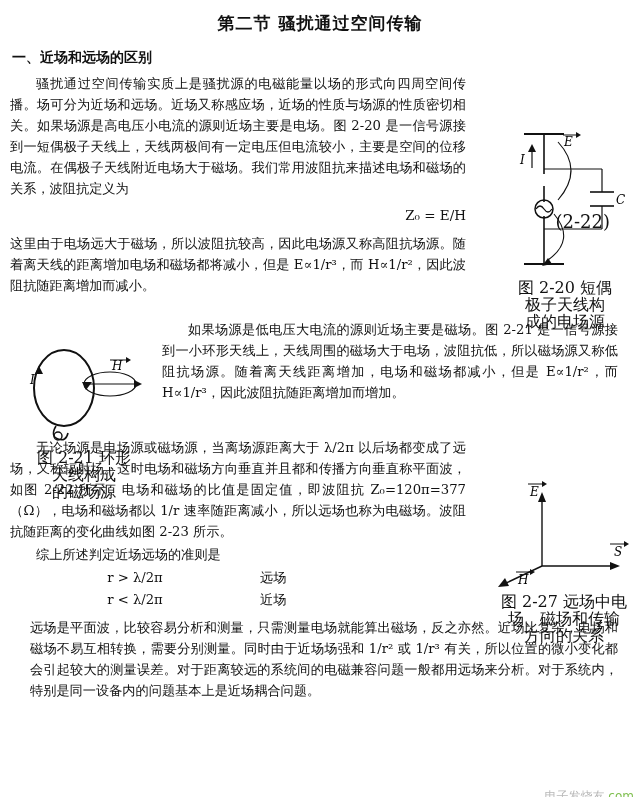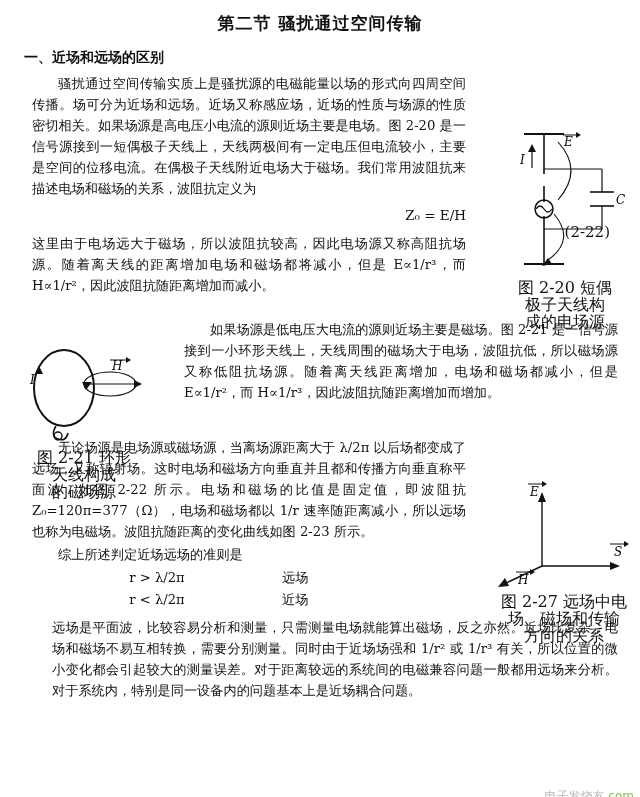--- a/index.html
+++ b/index.html
@@ -26,33 +26,33 @@
     text-align: center;
     font-size: 17px;
     font-weight: bold;
     letter-spacing: 1px;
     margin: 12px 0 14px 0;
     font-family: "DejaVu Serif", serif;
   }
   .section-head {
     font-size: 14px;
     font-weight: bold;
-    margin: 0 0 6px 24px;
+    margin: 0 0 6px 12px;
     font-family: Liberation Mono, monospace;
   }
   p.body-text {
     font-size: 13.2px;
     line-height: 21px;
     margin: 0 0 2px 0;
     text-align: justify;
     text-justify: inter-ideograph;
     font-family: "DejaVu Serif", serif;
   }
   .indent { text-indent: 26px; }
-  .col-wrap { padding: 0 22px 0 32px; }
+  .col-wrap { padding: 0 22px 0 10px; }
 
   
   .fig {
     position: absolute;
     text-align: center;
     font-size: 12px;
     line-height: 17px;
     font-family: "DejaVu Serif", serif;
   }
   .fig-cap { font-size: 16px; line-height: 17px; }
@@ -60,22 +60,22 @@
   .eq-line {
     text-align: right;
     font-size: 13.5px;
     font-family: "DejaVu Serif", serif;
     margin: 8px 0 10px 0;
     position: relative;
   }
   .eq-num {
     position: absolute;
     right: 8px;
-    top: 16px;
-    font-size: 15px;
+    top: 4px;
+    font-size: 18px;
   }
   .crit {
     font-size: 13.2px;
     font-family: "DejaVu Serif", serif;
     line-height: 22px;
   }
   .crit-row {
     display: flex;
     justify-content: flex-start;
   }

